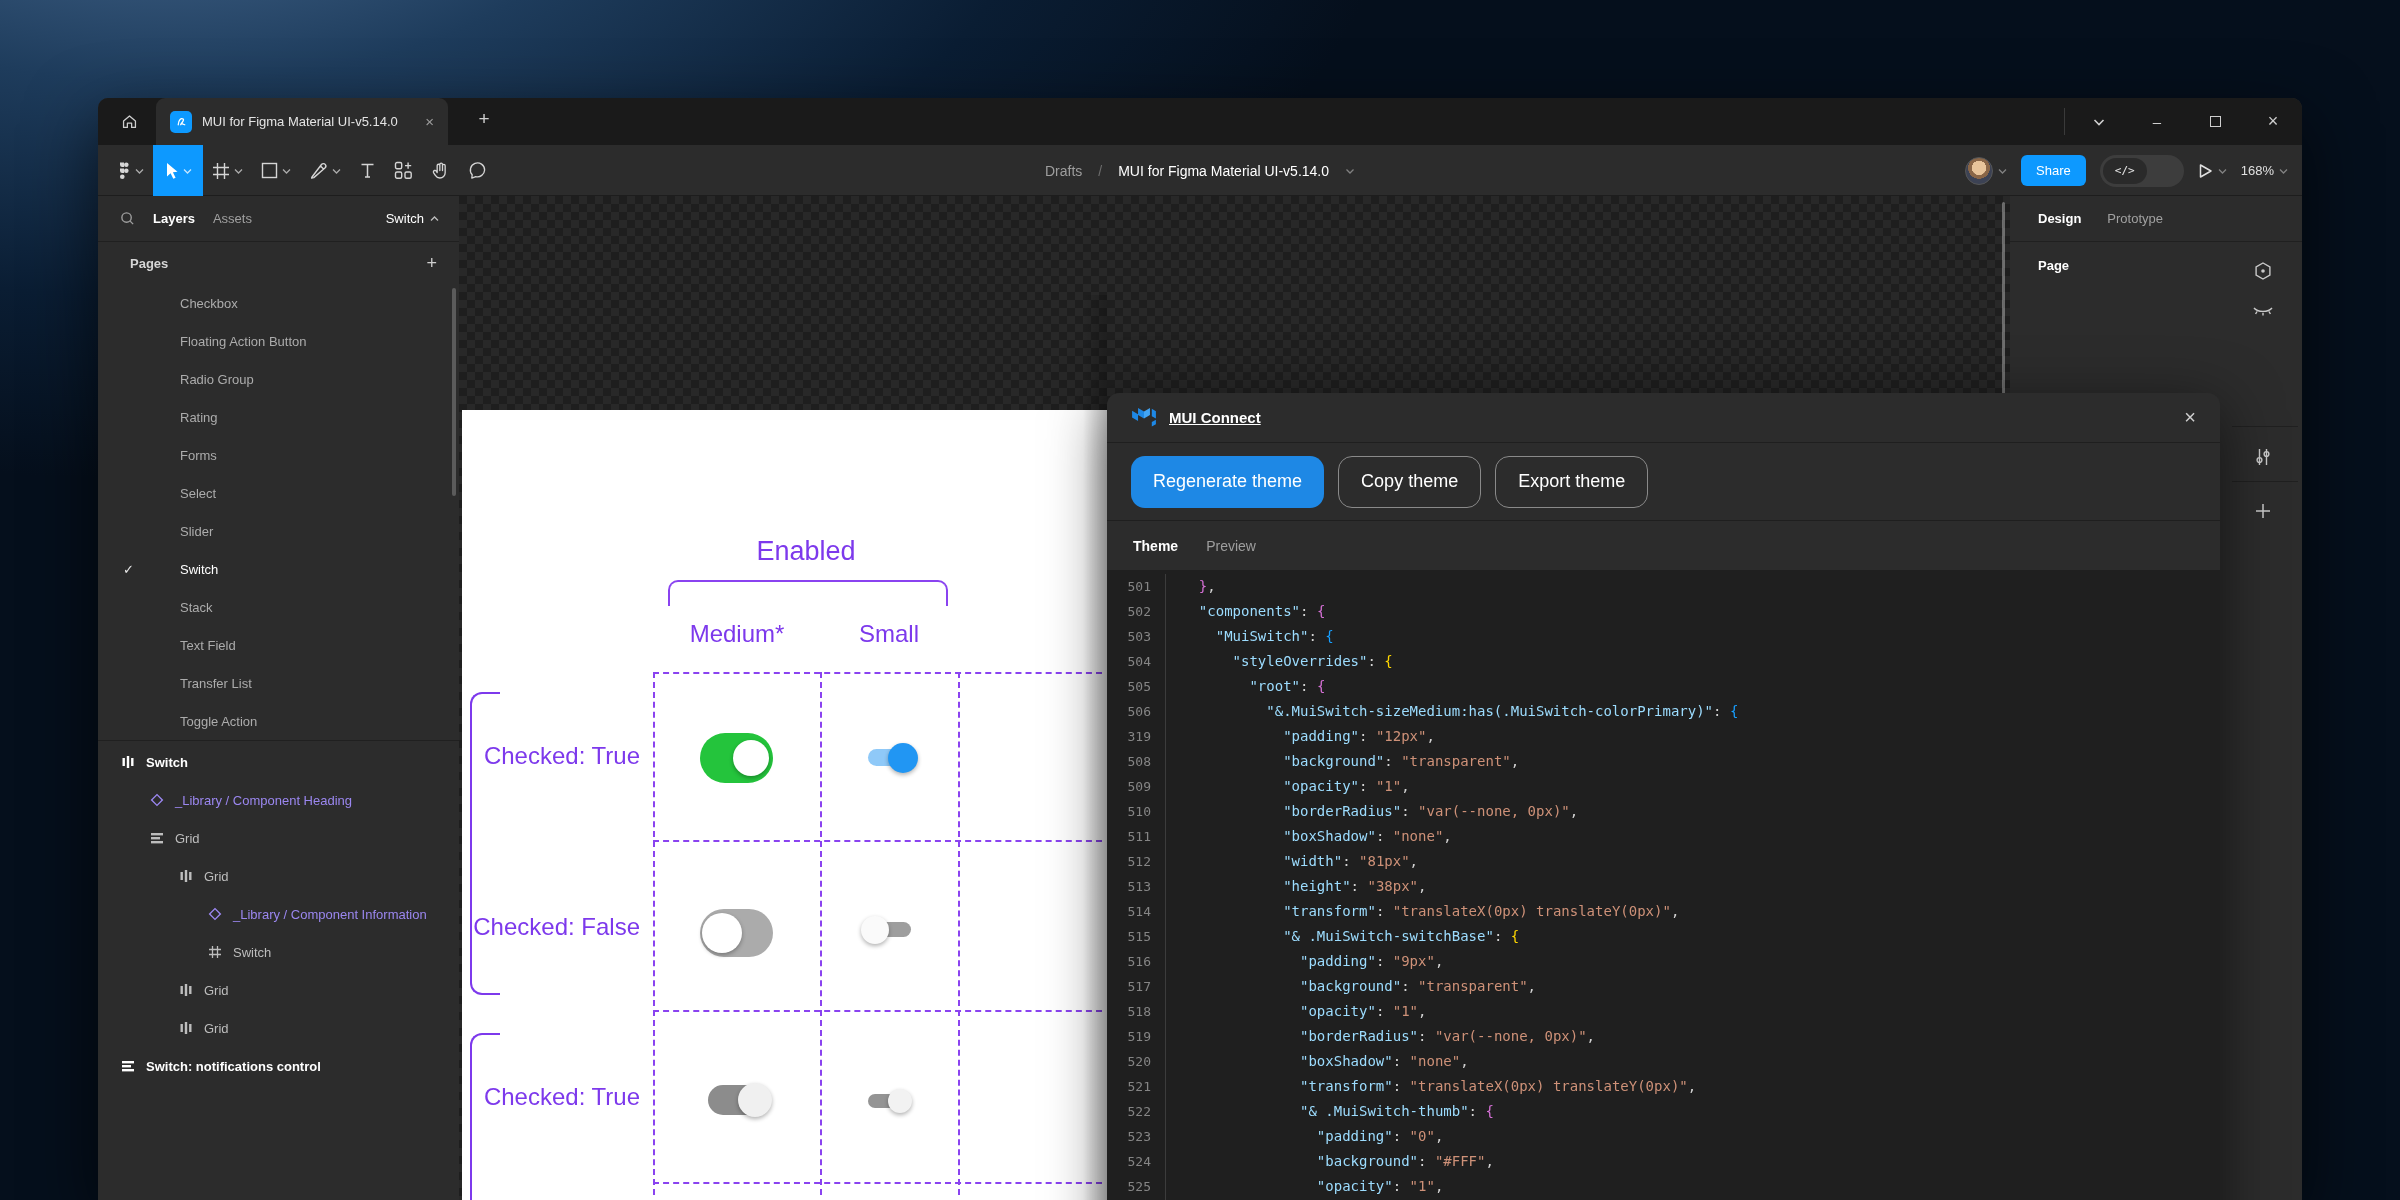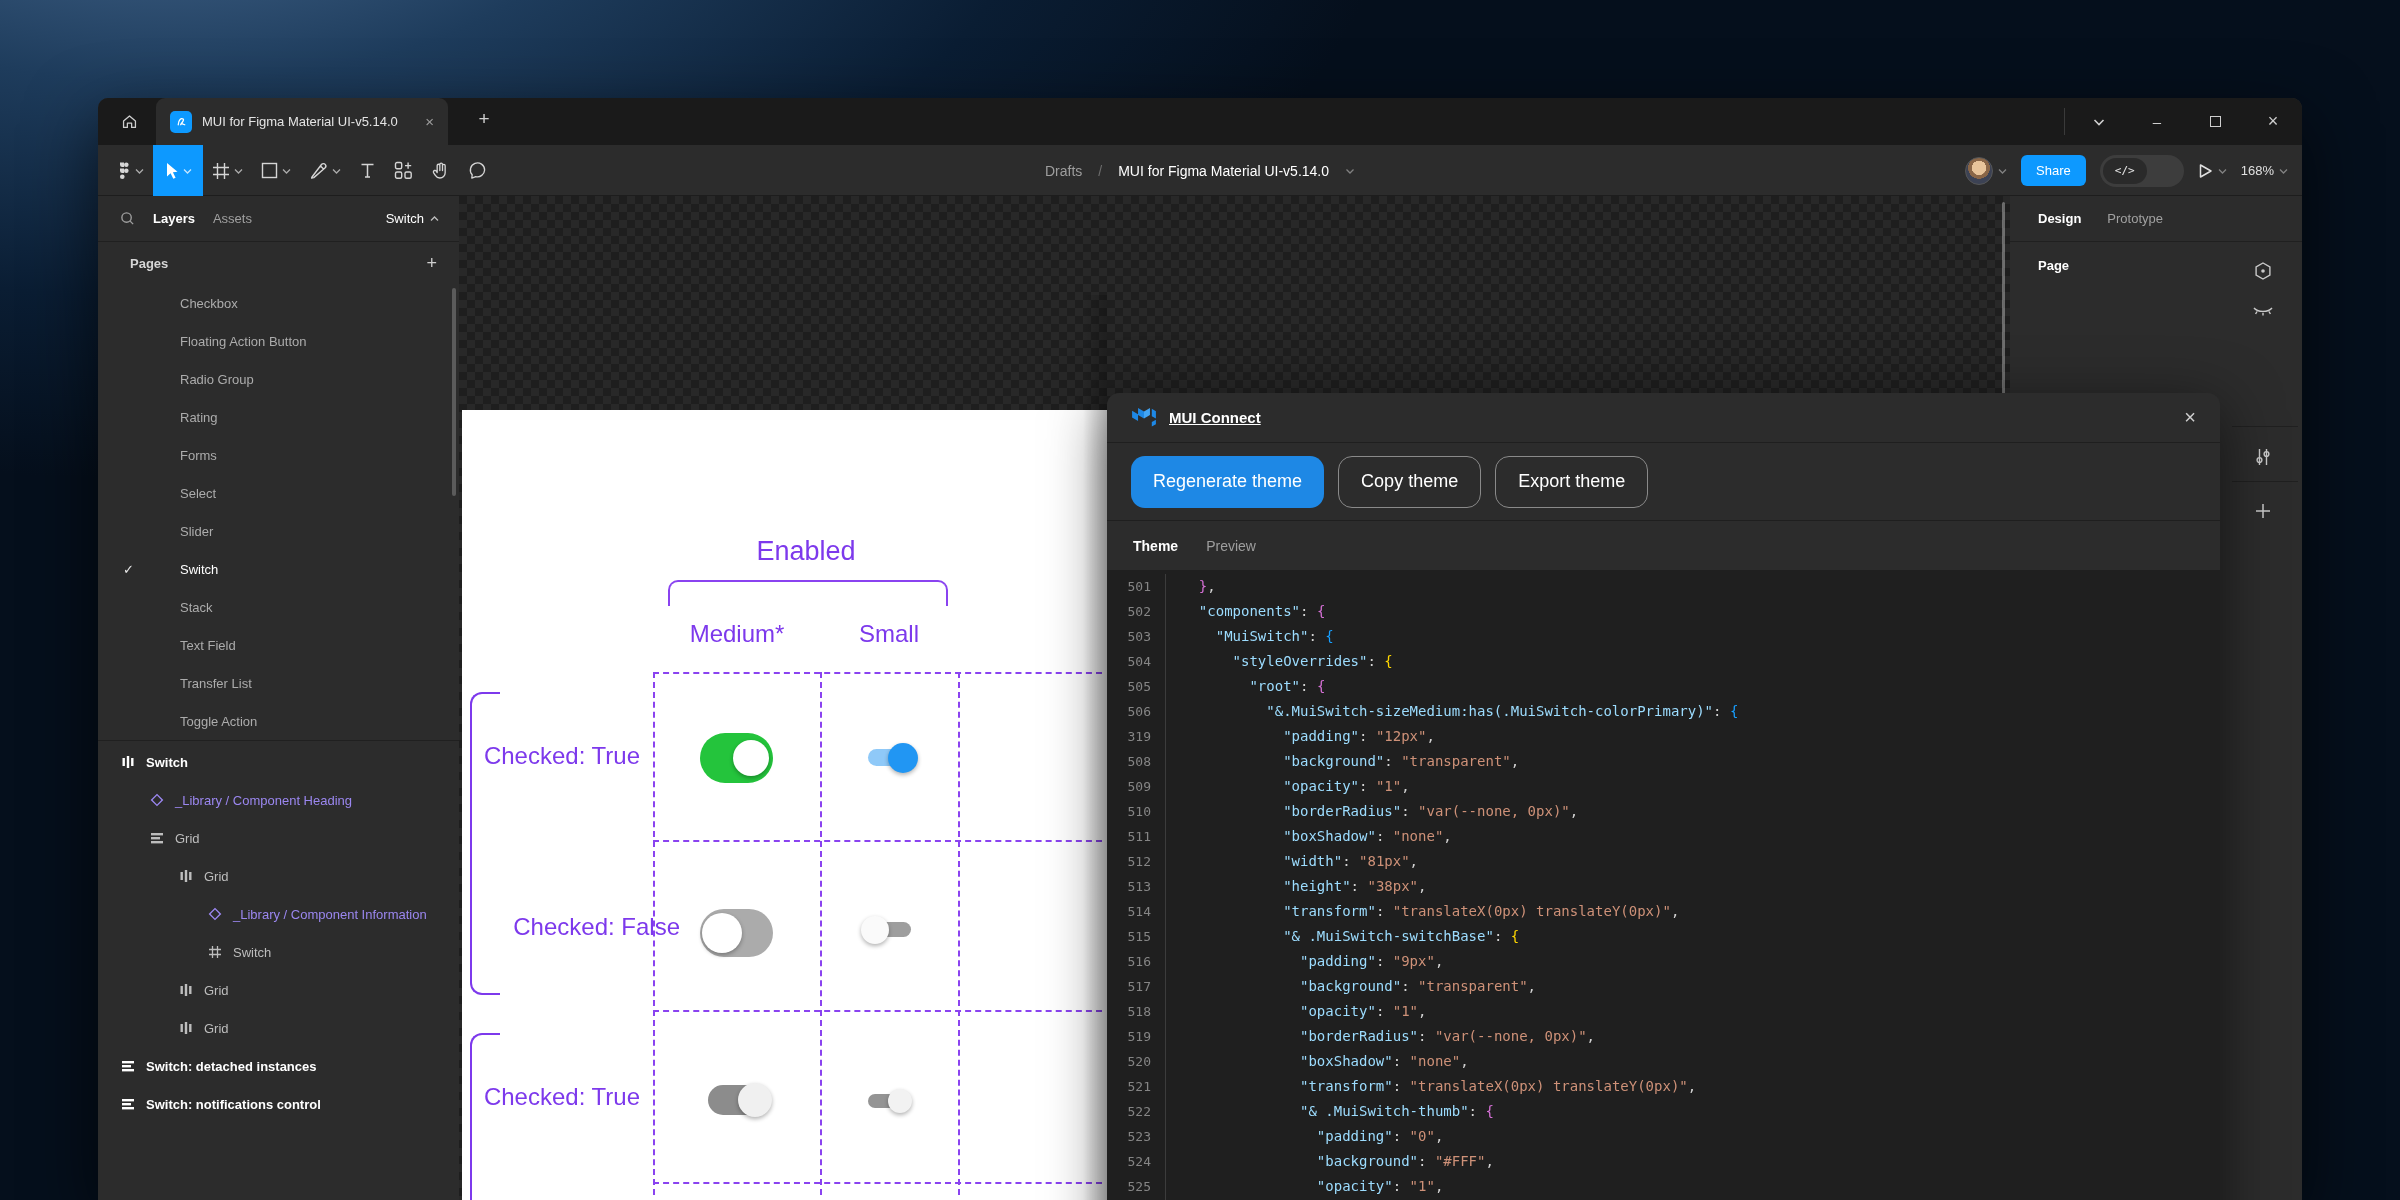--- a/index.html
+++ b/index.html
@@ -277,21 +277,21 @@
         <div class="dash-v" style="left:496px;"></div>
         <div class="dash-h" style="top:262px;"></div>
         <div class="dash-h" style="top:430px;"></div>
         <div class="dash-h" style="top:600px;"></div>
         <div class="dash-h" style="top:772px;"></div>
 
         <div class="bracket-left bk-a"></div>
         <div class="bracket-left bk-b"></div>
 
         <div class="ann row-label" style="top:332px;">Checked: True</div>
-        <div class="ann row-label" style="top:503px;margin-left:40px;">Checked: False</div>
+        <div class="ann row-label" style="top:503px;">Checked: False</div>
         <div class="ann row-label" style="top:673px;">Checked: True</div>
 
         <div class="sw" style="left:238px;top:323px;width:73px;height:50px;background:#24c43c;">
           <span class="sw-thumb" style="left:33px;top:7px;width:36px;height:36px;background:#fff;"></span>
         </div>
         <div class="sw" style="left:406px;top:339px;width:46px;height:17px;background:#8fc9f8;">
           <span class="sw-thumb" style="left:20px;top:-6px;width:30px;height:30px;background:#2196f3;"></span>
         </div>
 
         <div class="sw" style="left:238px;top:499px;width:73px;height:48px;background:#ababab;">
@@ -473,30 +473,20 @@
             </div>
             <div class="layer-item normal" style="padding-left: 80px;">
               <span class="layer-icon">
                 <svg width="14" height="14" viewBox="0 0 14 14" fill="currentColor">
                   <rect x="1.5" y="3" width="2.4" height="8"></rect>
                   <rect x="5.8" y="1" width="2.4" height="12"></rect>
                   <rect x="10.1" y="3" width="2.4" height="8"></rect>
                 </svg>
               </span>
               <span>Grid</span>
-            </div>
-            <div class="layer-item bold" style="padding-left: 22px;">
-              <span class="layer-icon">
-                <svg width="14" height="14" viewBox="0 0 14 14" fill="currentColor">
-                  <rect x="1" y="2" width="12" height="2.4"></rect>
-                  <rect x="1" y="6" width="9" height="2.4"></rect>
-                  <rect x="1" y="10" width="12" height="2.4"></rect>
-                </svg>
-              </span>
-              <span>Switch: detached instances</span>
             </div>
             <div class="layer-item bold" style="padding-left: 22px;">
               <span class="layer-icon">
                 <svg width="14" height="14" viewBox="0 0 14 14" fill="currentColor">
                   <rect x="1" y="2" width="12" height="2.4"></rect>
                   <rect x="1" y="6" width="9" height="2.4"></rect>
                   <rect x="1" y="10" width="12" height="2.4"></rect>
                 </svg>
               </span>
               <span>Switch: notifications control</span>

